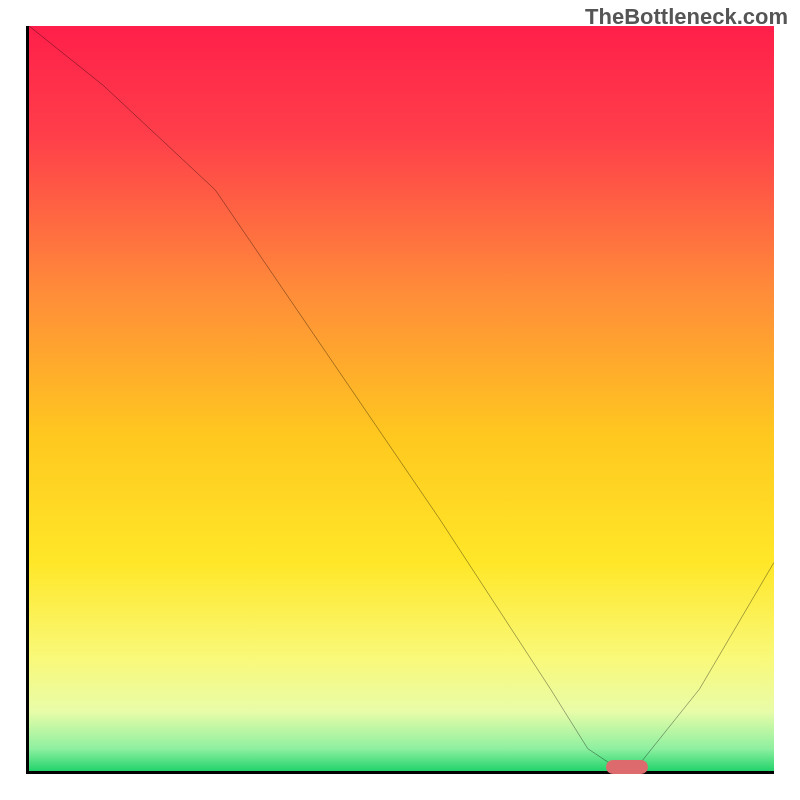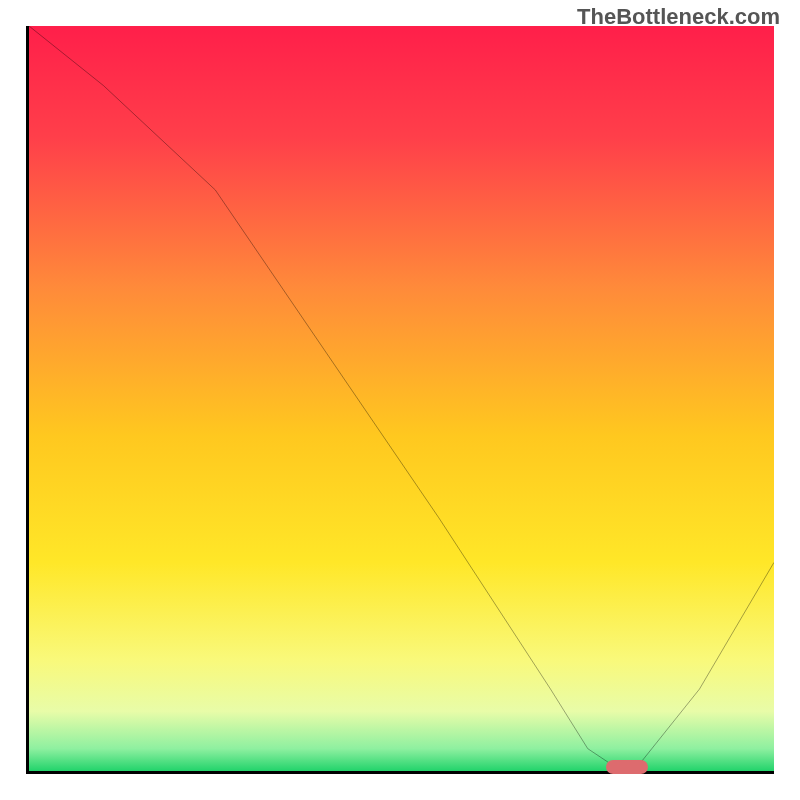--- a/index.html
+++ b/index.html
@@ -7,21 +7,21 @@
     width: 800px;
     height: 800px;
     background: #ffffff;
     font-family: Arial, sans-serif;
     position: relative;
     overflow: hidden;
   }
   .watermark {
     position: absolute;
     top: 4px;
-    right: 20px;
+    right: 12px;
     font-size: 22px;
     font-weight: bold;
     color: #555555;
     z-index: 20;
   }
   .plot-area {
     position: absolute;
     left: 26px;
     top: 26px;
     width: 748px;

